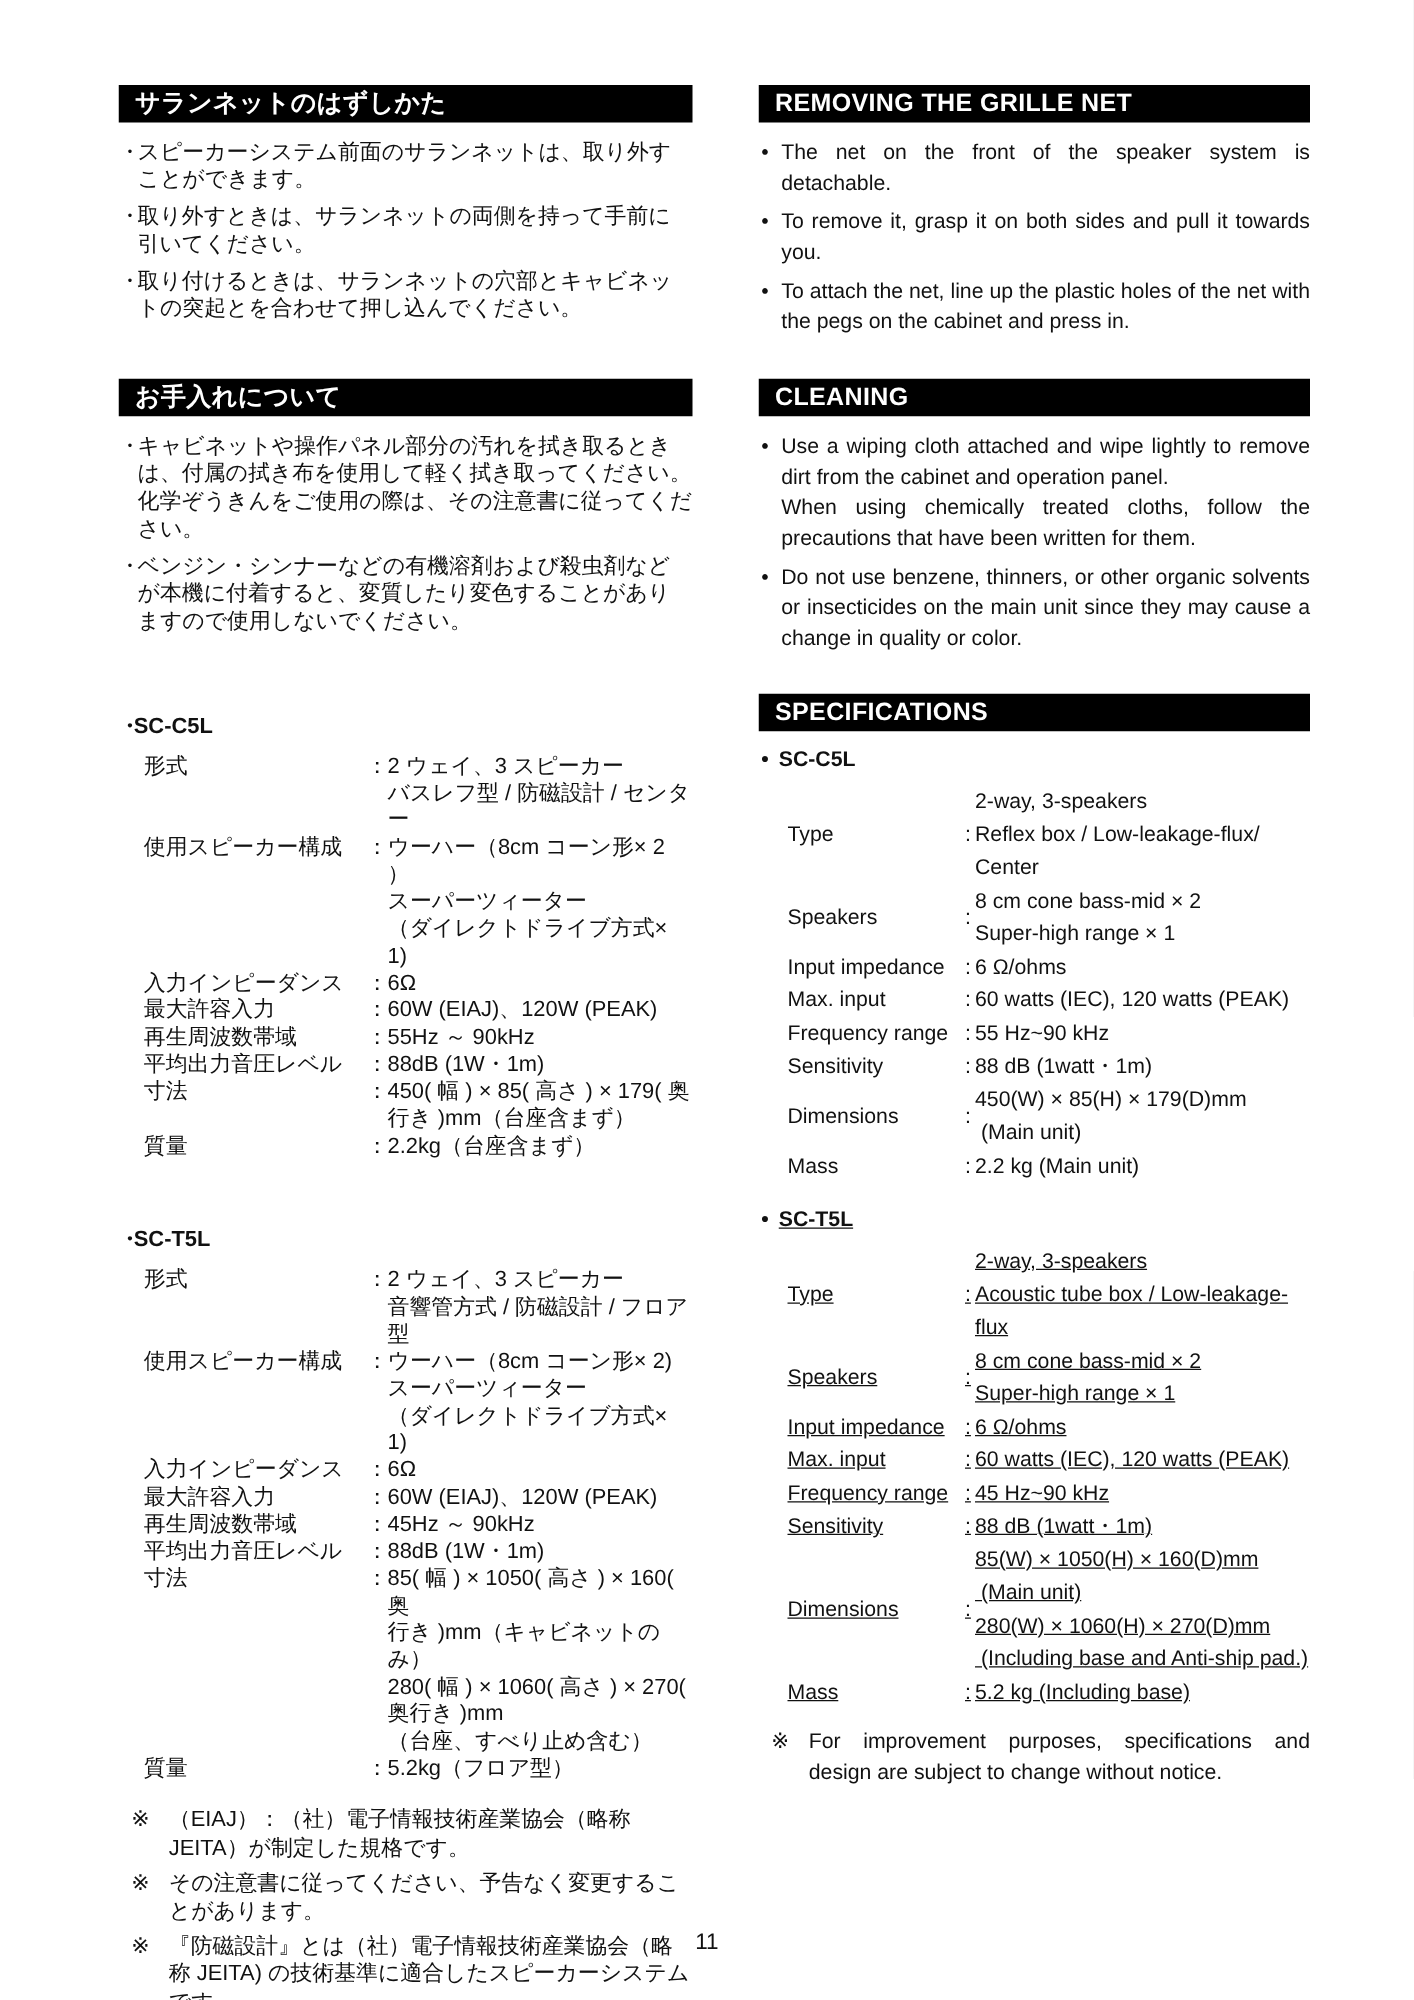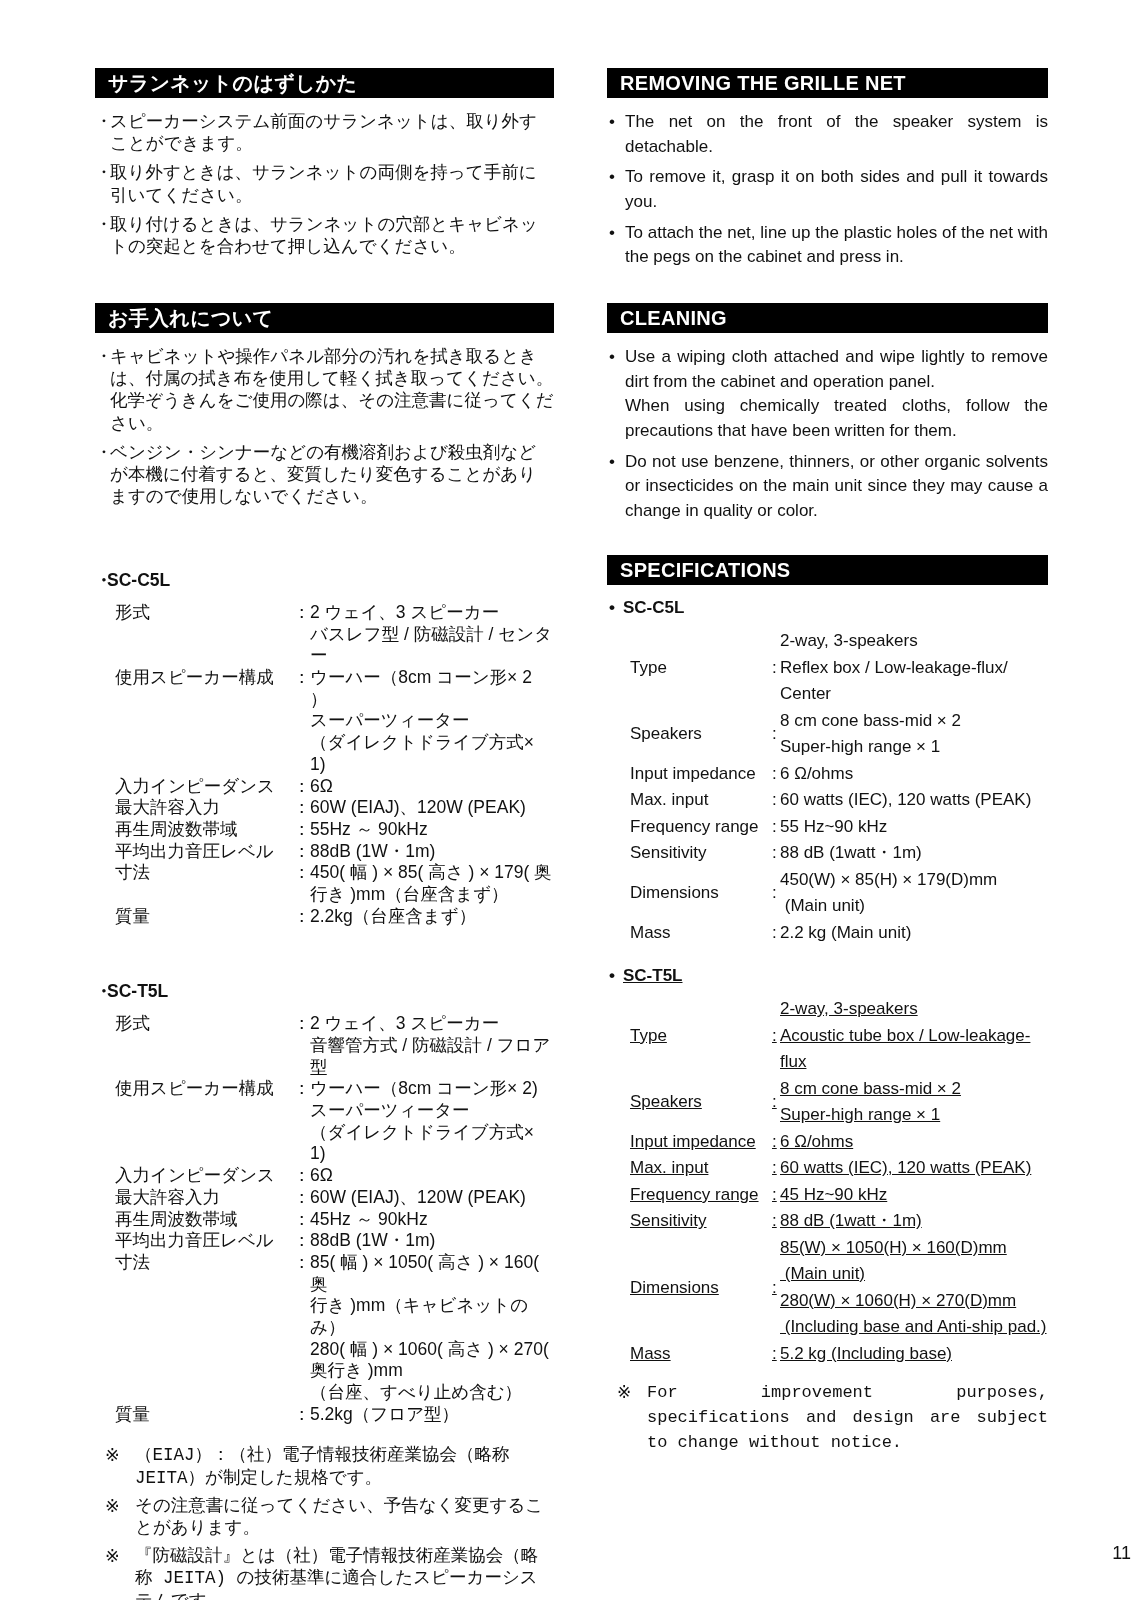--- a/index.html
+++ b/index.html
@@ -71,28 +71,28 @@
   .en .model + .model { margin-top: 20px; text-decoration: underline; }
 
   
   .notes { padding-left: 10px; }
   .jp .notes { margin-top: 19px; }
   .en .notes { margin-top: 14px; }
   .note { display: flex; align-items: flex-start; }
   .jp .note { font-size: 17.5px; line-height: 1.27; margin-bottom: 6px; }
   .en .note { font-size: 17px; line-height: 1.45; text-align: justify; }
   .note .nm { flex: none; width: 30px; }
-  .note .nt { flex: 1; white-space: pre-line; font-family: Liberation Mono, monospace; }
+  .note .nt { flex: 1; white-space: pre-line; }
 
   .page-number {
     position: absolute;
     top: 1543px;
     left: 0;
     width: 100%;
-    text-align: right;
+    text-align: center;
     font-size: 18px;
     color: #111;
   }
 </style>
 </head>
 <body>
 
 <div class="page">
 
   <div class="col col-left jp">

